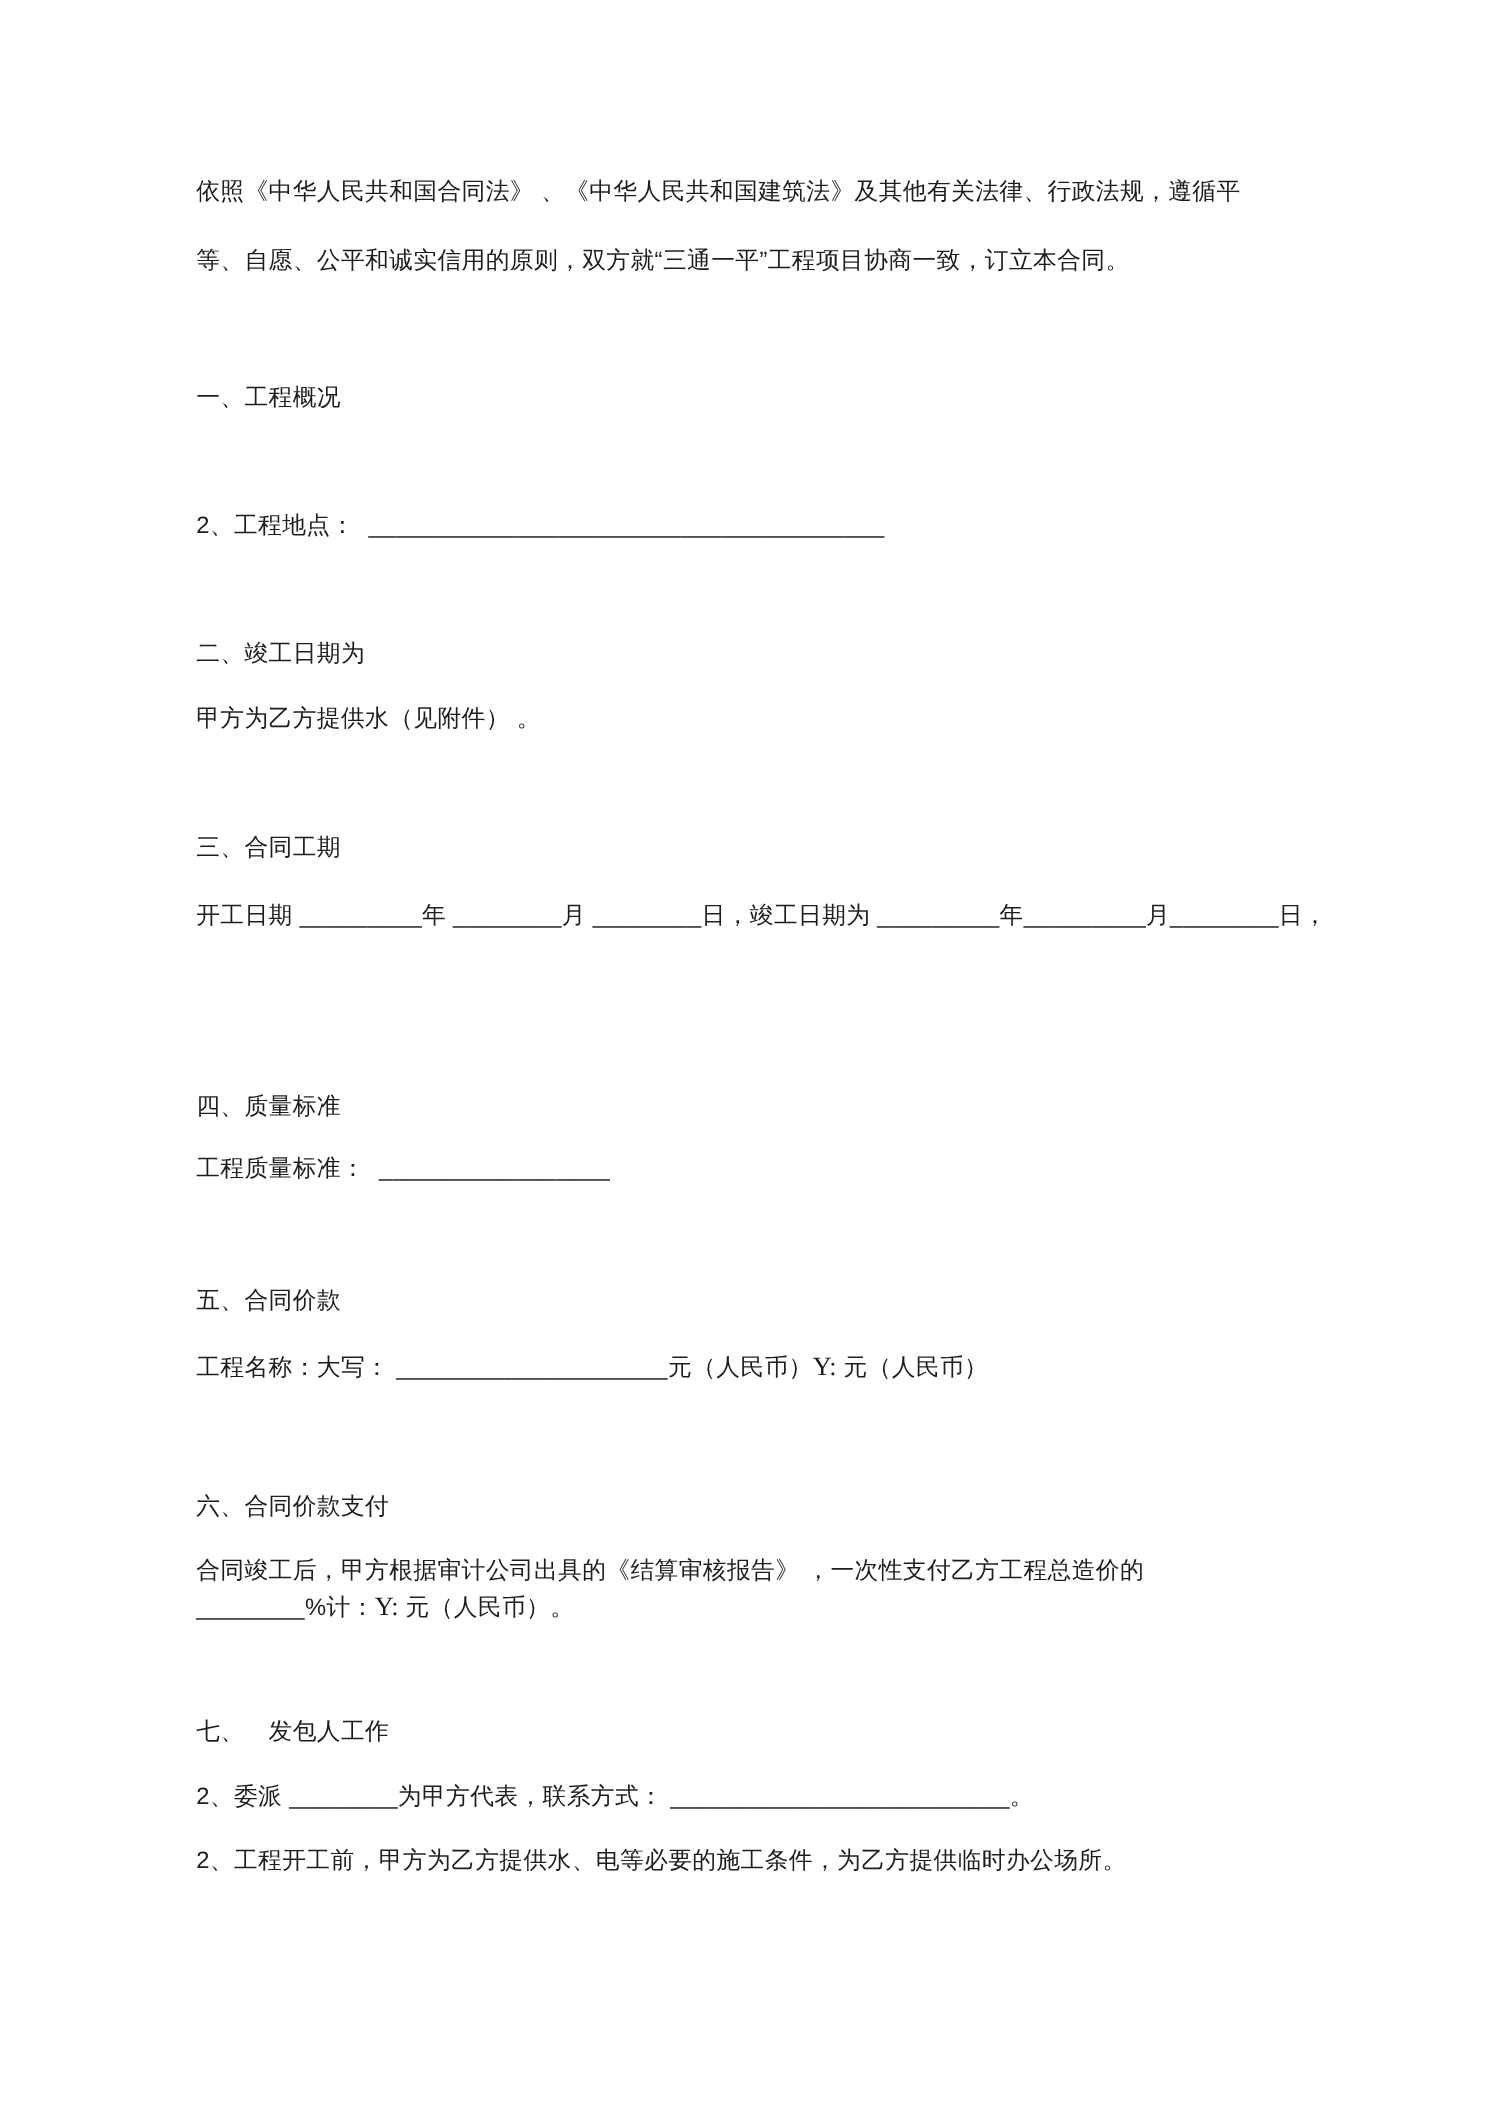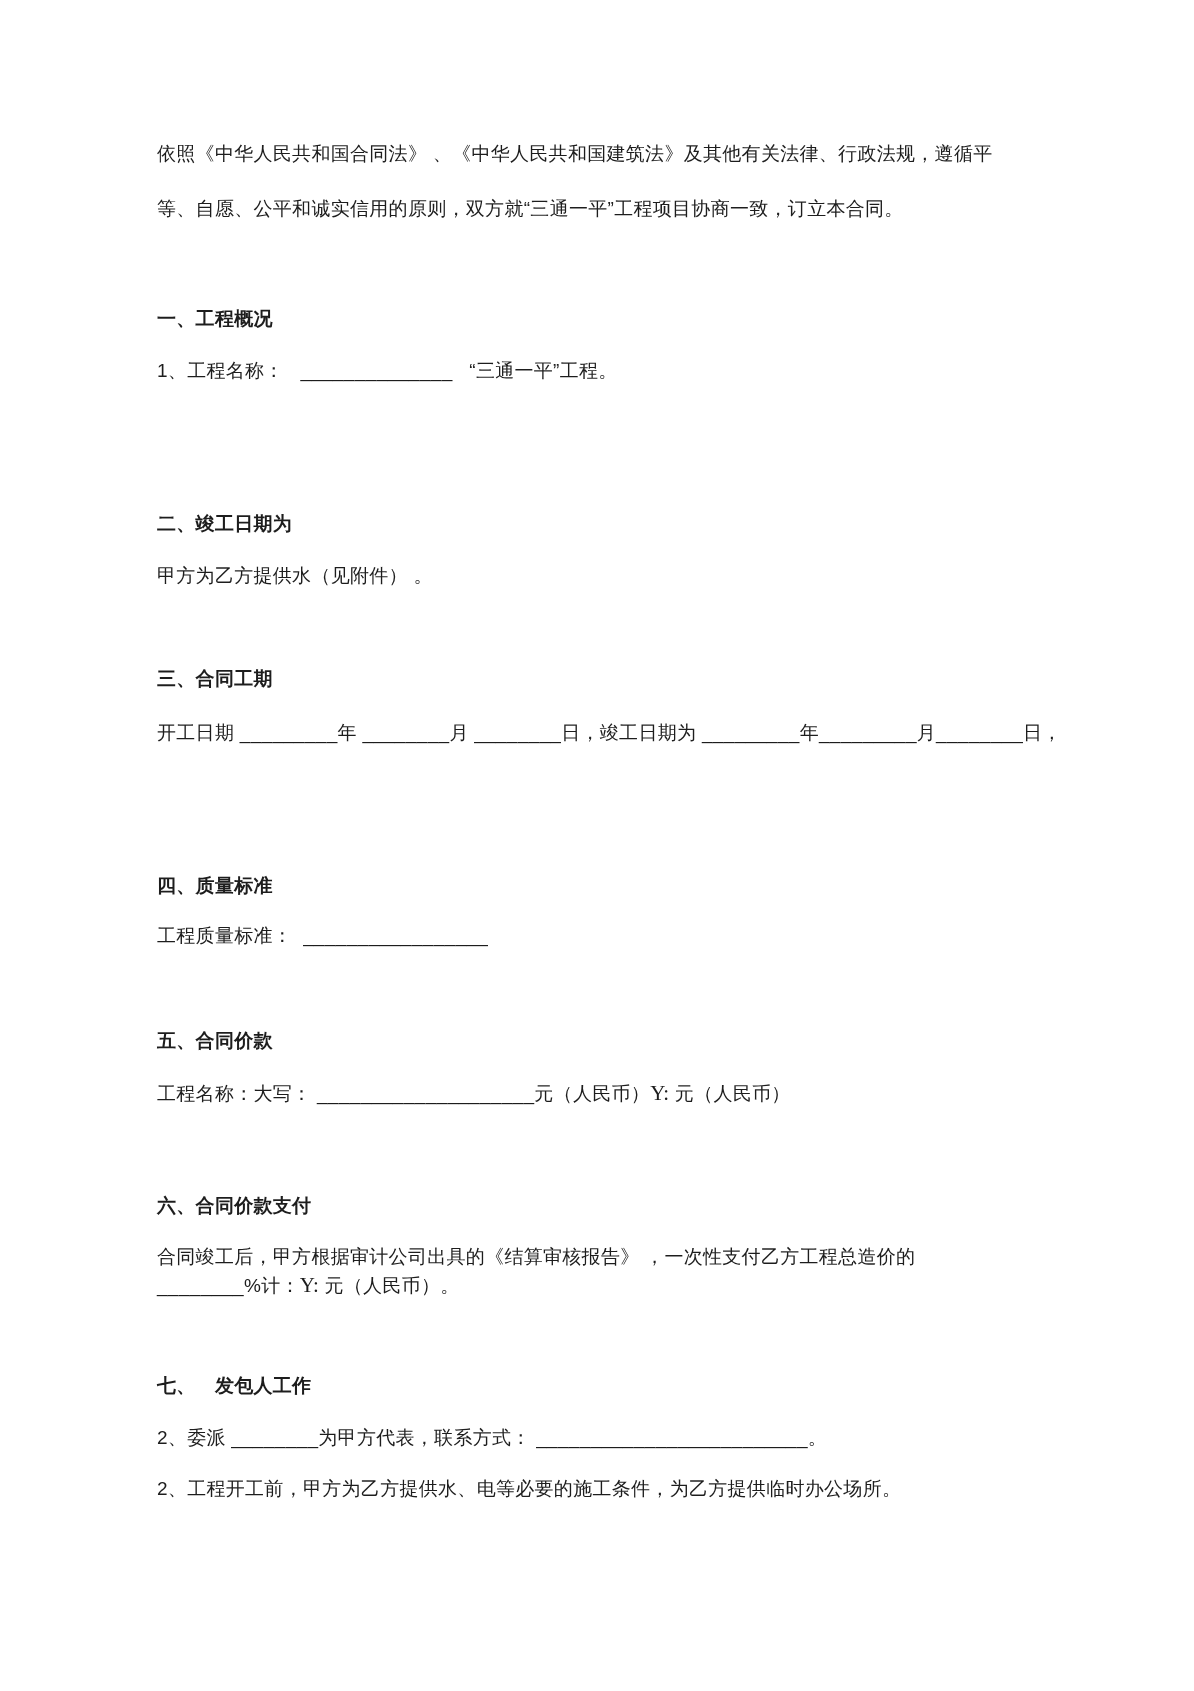--- a/index.html
+++ b/index.html
@@ -20,38 +20,38 @@
   }
   .line {
     position: absolute;
     left: 157px;
     margin: 0;
     white-space: pre;
     letter-spacing: 0.3px;
     line-height: 27px;
   }
   .heading {
-    font-weight: 700;
+    font-weight: 400;
   }
   .serif {
     font-family: "Liberation Serif", serif;
     font-size: 21px;
     letter-spacing: 0;
   }
 </style>
 </head>
 <body>
 
 <div class="page">
 
   <div class="line" style="top:140px">依照《中华人民共和国合同法》 、《中华人民共和国建筑法》及其他有关法律、行政法规，遵循平</div>
   <div class="line" style="top:195px">等、自愿、公平和诚实信用的原则，双方就“三通一平”工程项目协商一致，订立本合同。</div>
 
   <div class="line heading" style="top:305px">一、工程概况</div>
-  <div class="line" style="top:357px">1、工程名称：   ______________   “三通一平”工程。</div>
+  <div class="line" style="top:407px">2、工程地点：  ______________________________________</div>
 
   <div class="line heading" style="top:510px">二、竣工日期为</div>
   <div class="line" style="top:562px">甲方为乙方提供水（见附件） 。</div>
 
   <div class="line heading" style="top:665px">三、合同工期</div>
   <div class="line" style="top:719px">开工日期 _________年 ________月 ________日，竣工日期为 _________年_________月________日，</div>
 
   <div class="line heading" style="top:872px">四、质量标准</div>
   <div class="line" style="top:922px">工程质量标准：  _________________</div>
 

